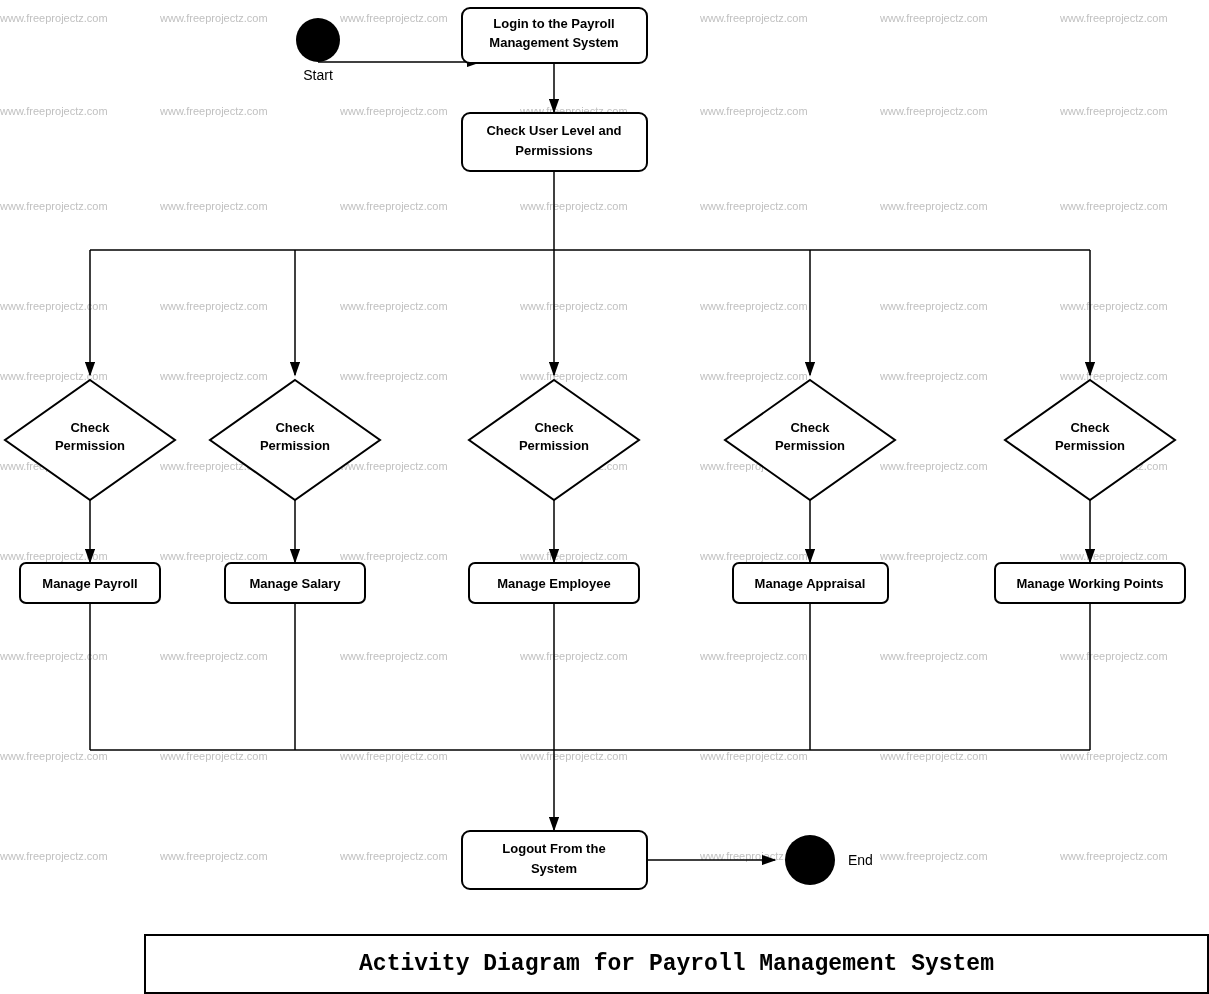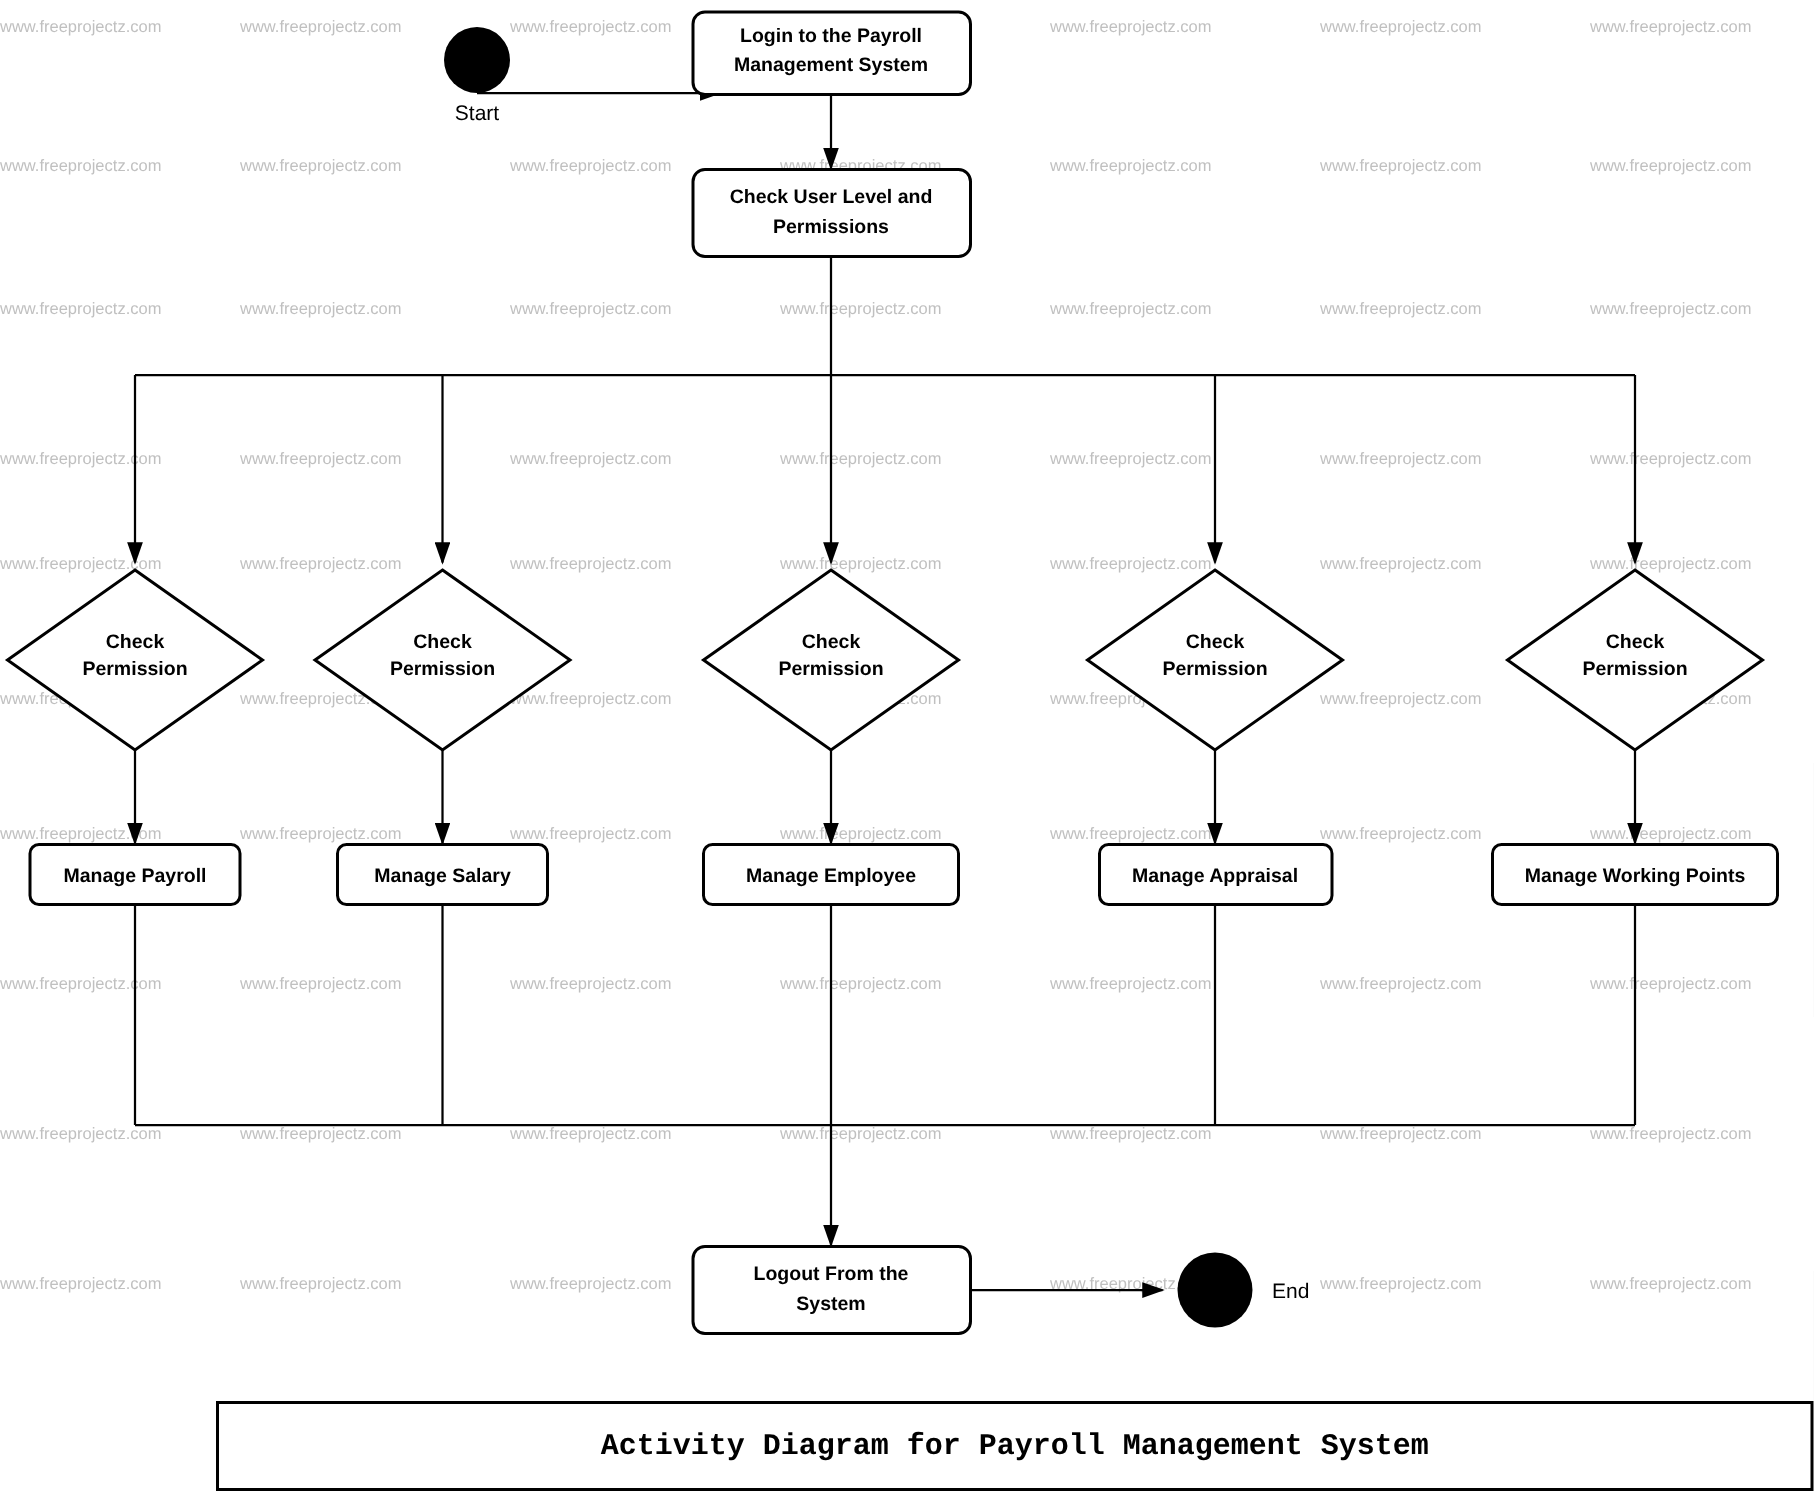--- a/index.html
+++ b/index.html
@@ -34,21 +34,21 @@
     .bottom-title {
       position: absolute;
       bottom: 0;
       left: 144px;
       right: 0;
       height: 60px;
       border: 2px solid black;
       display: flex;
       align-items: center;
       justify-content: center;
-      font-size: 20px;
+      font-size: 23px;
       font-weight: bold;
       font-family: 'Courier New', monospace;
       background: white;
     }
   </style>
 </head>
 <body>
 
 <div class="diagram-container">
 

